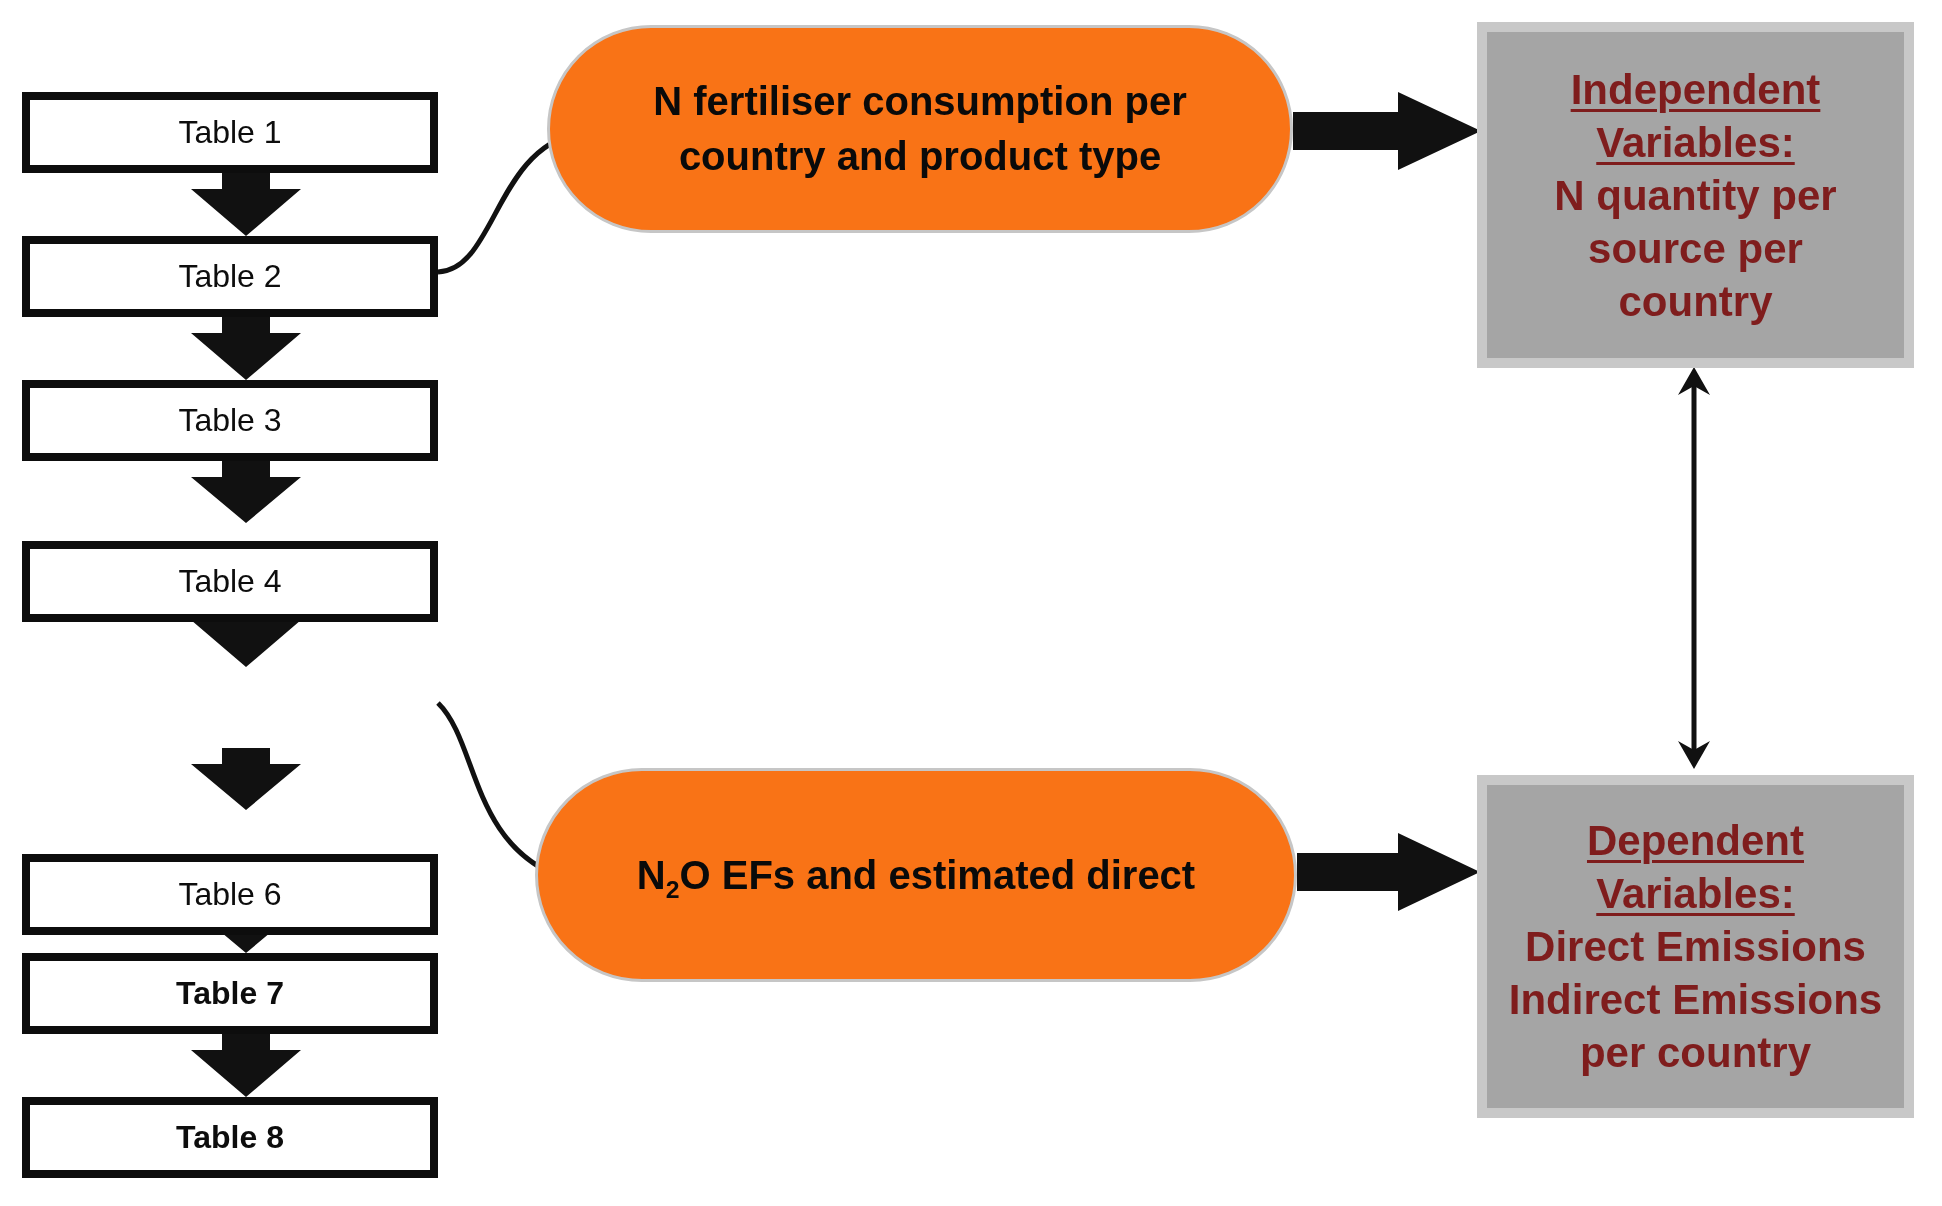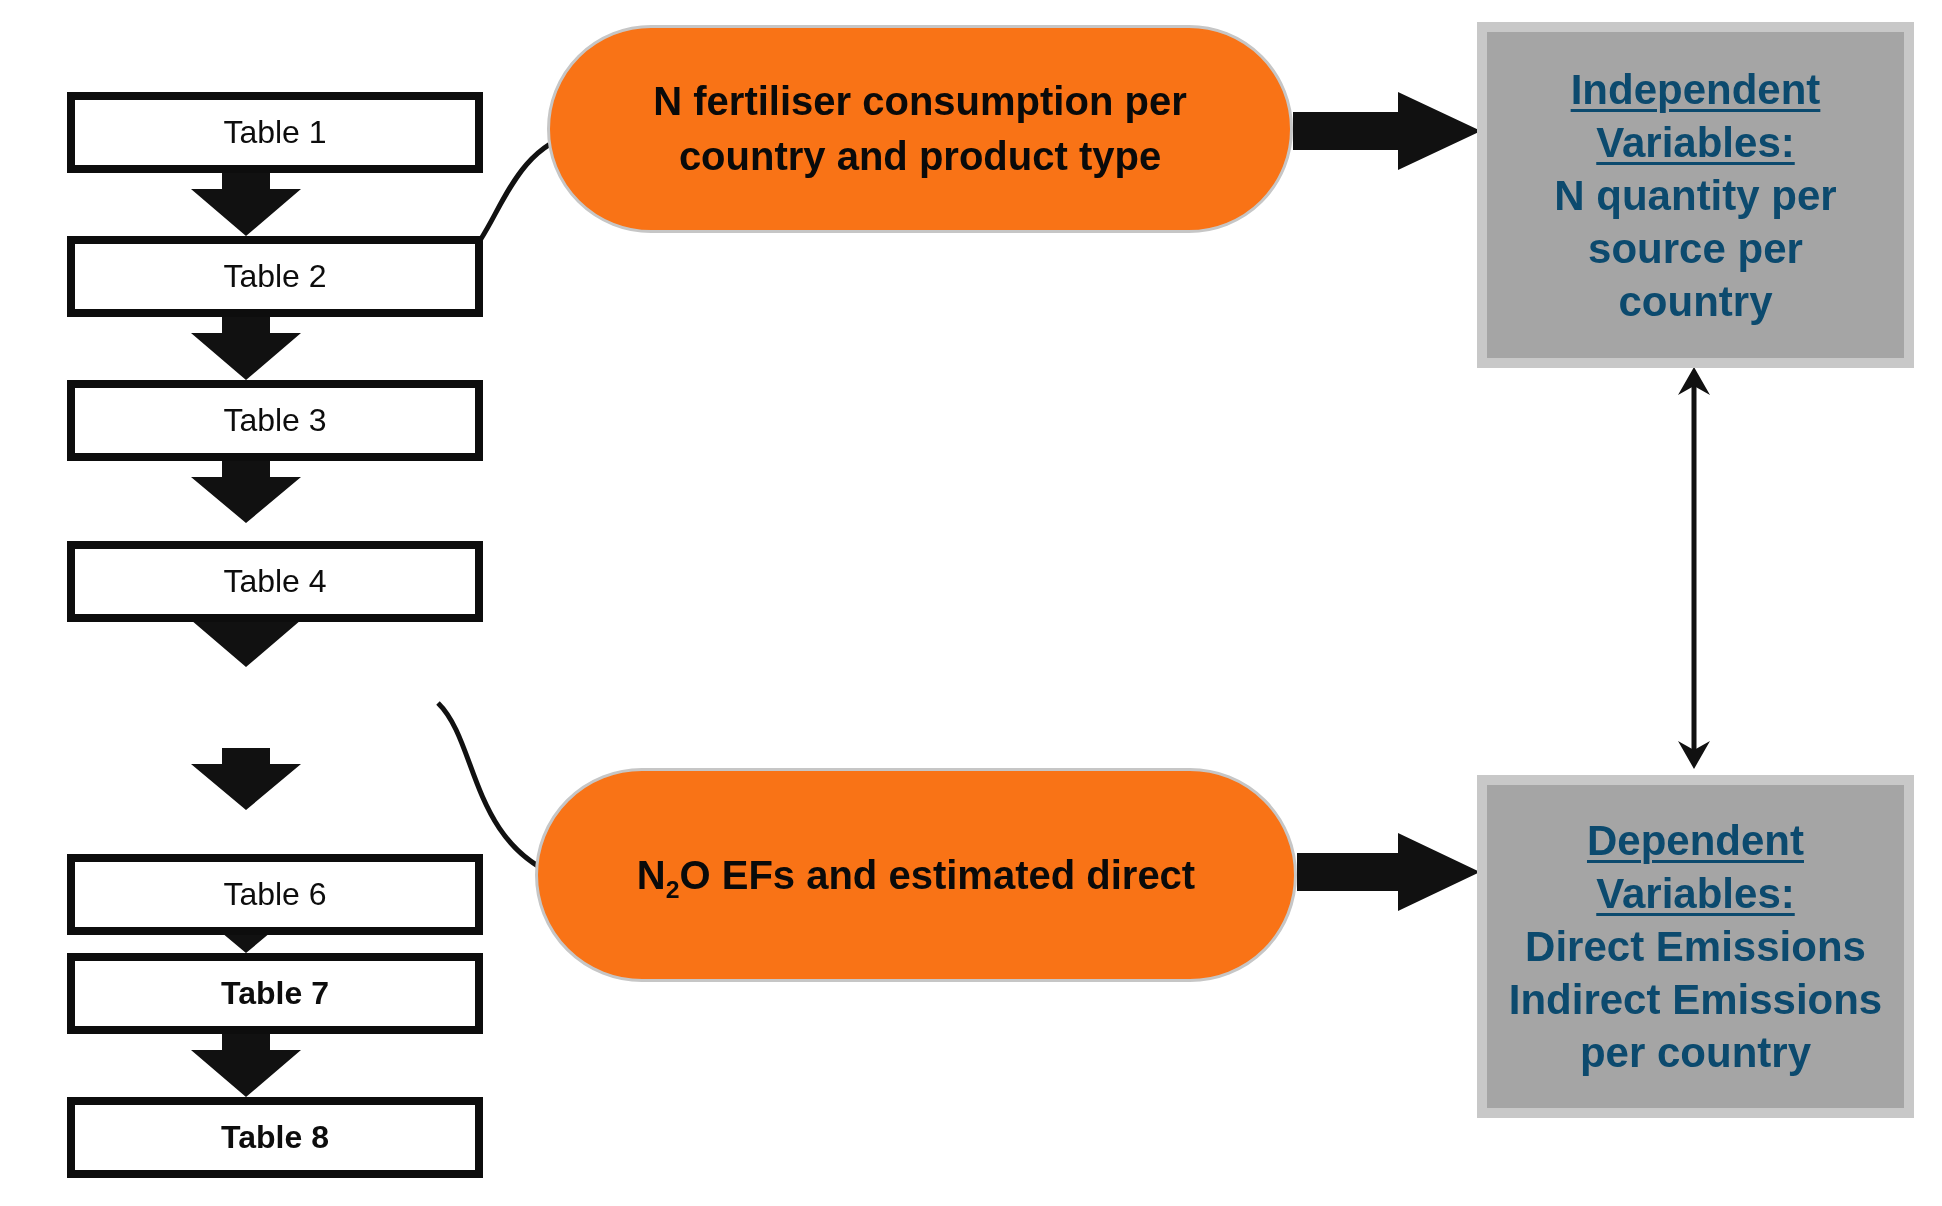--- a/index.html
+++ b/index.html
@@ -29,21 +29,20 @@
     width: 416px;
     height: 81px;
     box-sizing: border-box;
     border: 8px solid #0d0d0d;
     background: #ffffff;
     display: flex;
     align-items: center;
     justify-content: center;
     font-size: 32px;
     color: #0d0d0d;
-    margin-left: 45px;
   }
   .table-box.bold { font-weight: 700; }
   .tb1 { top: 92px; }
   .tb2 { top: 236px; }
   .tb3 { top: 380px; }
   .tb4 { top: 541px; }
   .tb5 { top: 667px; }
   .tb6 { top: 854px; }
   .tb7 { top: 953px; }
   .tb8 { top: 1097px; }
@@ -91,21 +90,21 @@
     background: #a5a5a5;
     border: 10px solid #c8c8c8;
     display: flex;
     flex-direction: column;
     align-items: center;
     justify-content: center;
     text-align: center;
     font-weight: 700;
     font-size: 42px;
     line-height: 53px;
-    color: #0c4a6e;
+    color: #7f1d1d;
   }
   .varbox-top { top: 22px; height: 346px; }
   .varbox-bottom { top: 765px; height: 343px; margin-top: 10px; }
   .varbox .underline {
     text-decoration: underline;
     text-decoration-thickness: 3px;
     text-underline-offset: 5px;
   }
 </style>
 </head>

